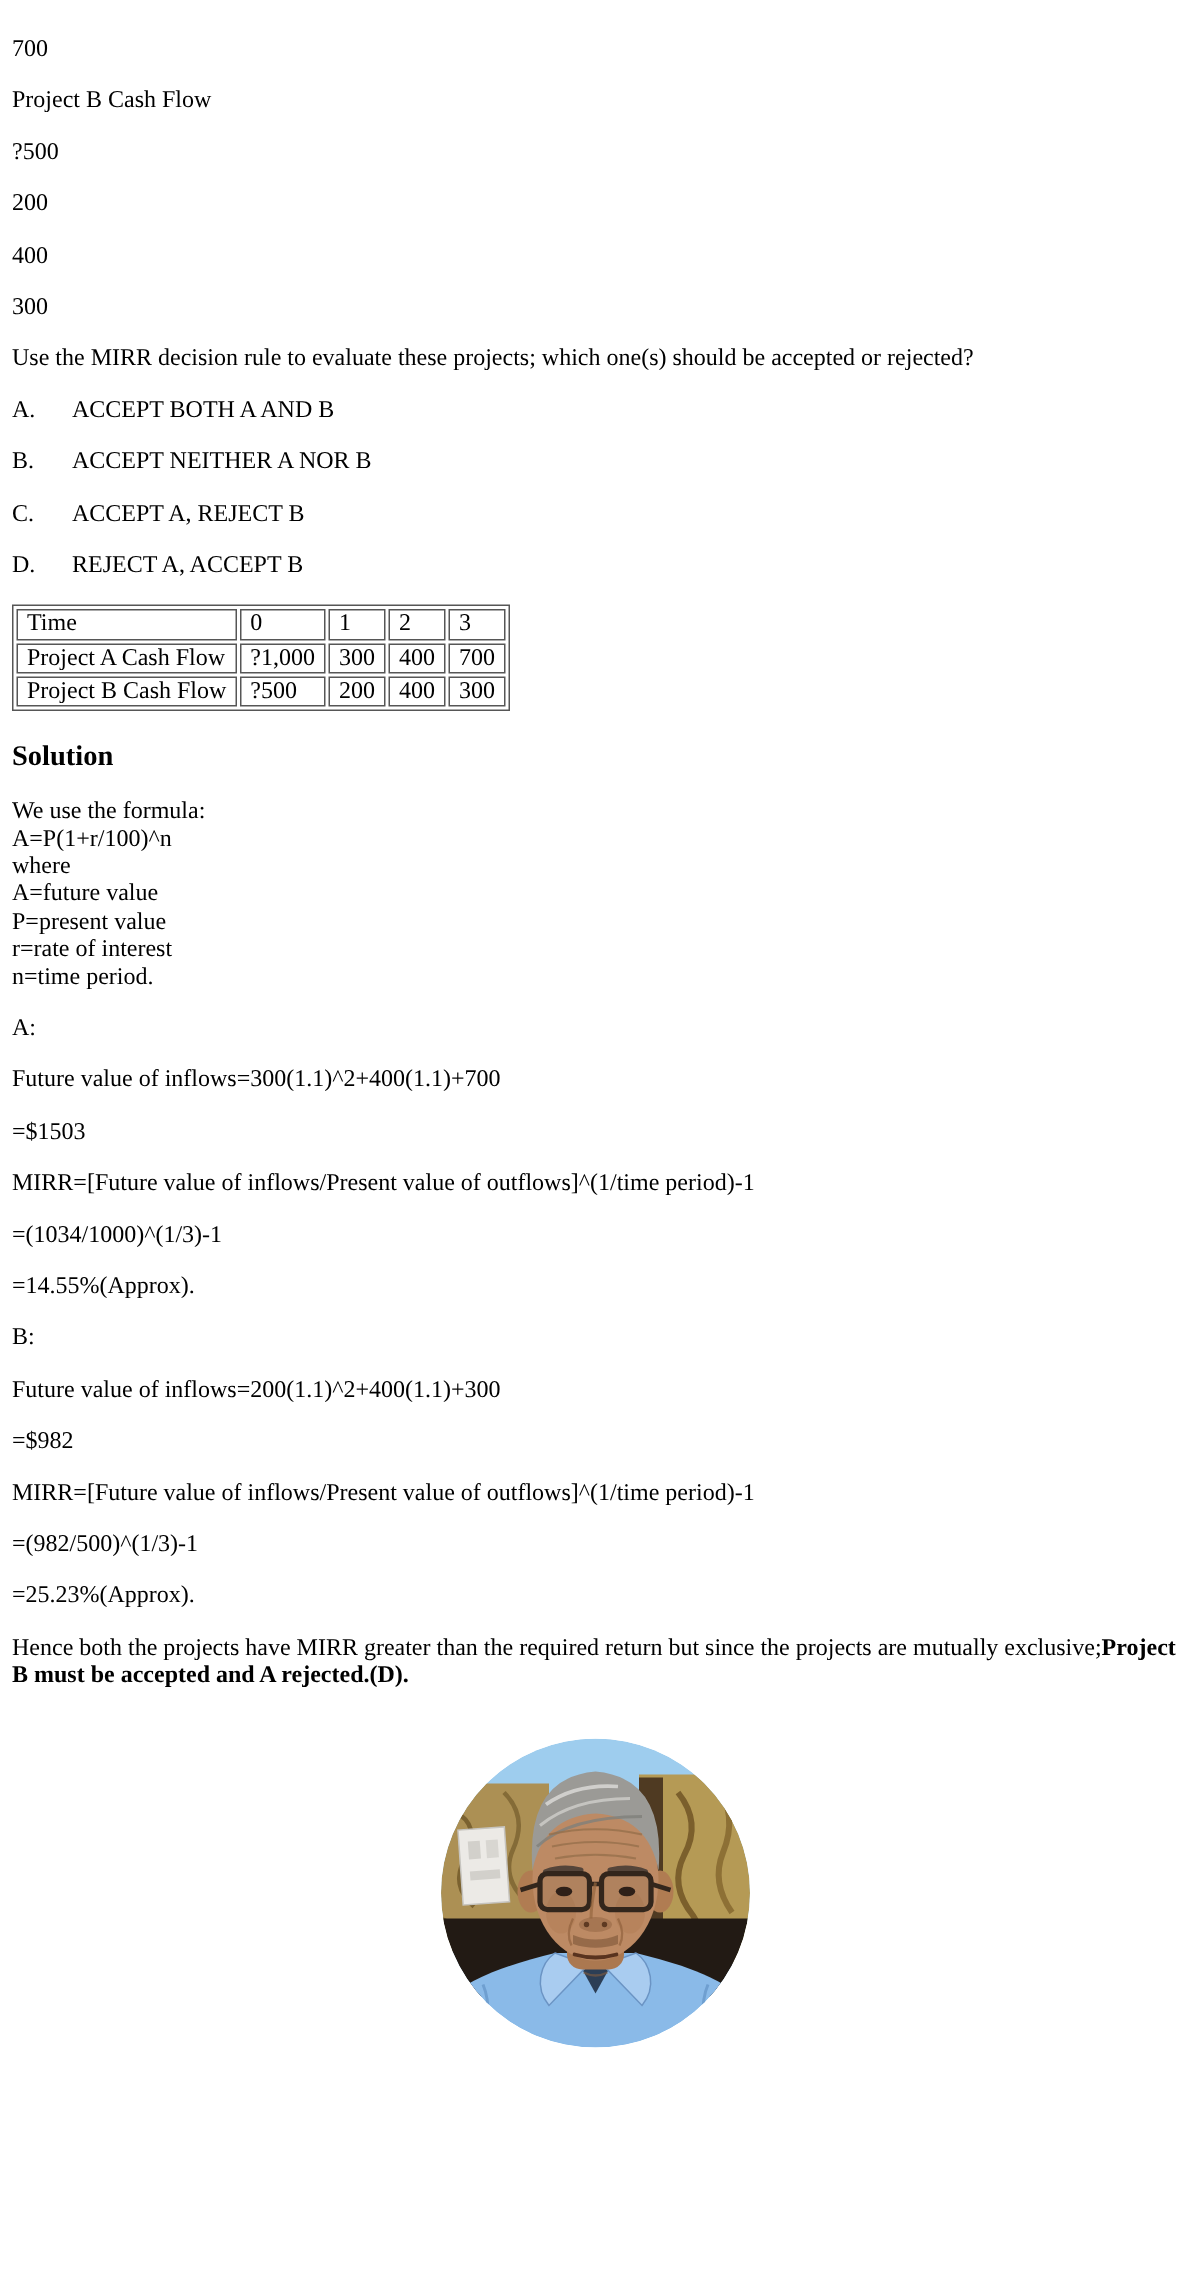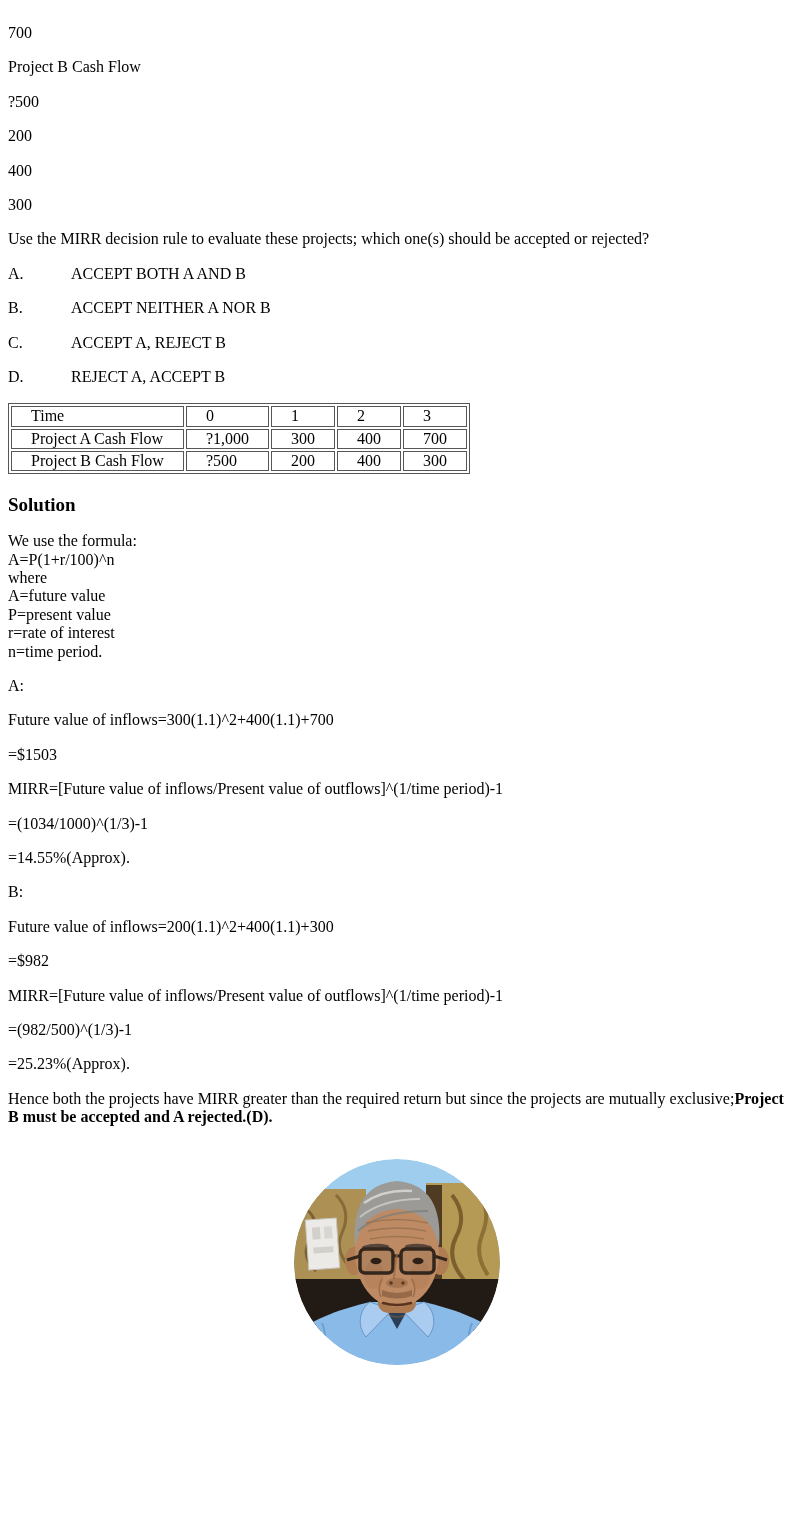--- a/index.html
+++ b/index.html
@@ -6,30 +6,30 @@
   body{
     width:778px;
     margin:8px;
     font-family:"Liberation Serif", serif;
     font-size:16px;
     line-height:1.15;
     color:#000;
   }
   p{margin:16px 0;}
   .opt-letter{display:inline-block;width:40px;}
-  .opt-text{display:inline;margin-left:23px;}
+  .opt-text{display:inline;}
   table.cashflow{
     border-collapse:separate;
     border-spacing:2px;
     border:1px solid #565656;
     margin:17px 0;
   }
   table.cashflow td{
     border:1px solid #565656;
-    padding:0 19px;
+    padding:0 6px;
     white-space:nowrap;
     text-align:left;
     vertical-align:top;
   }
   td.num{min-width:22px;}
   h3.solution{
     font-size:19px;
     font-weight:bold;
     margin:20px 0 16px;
   }

